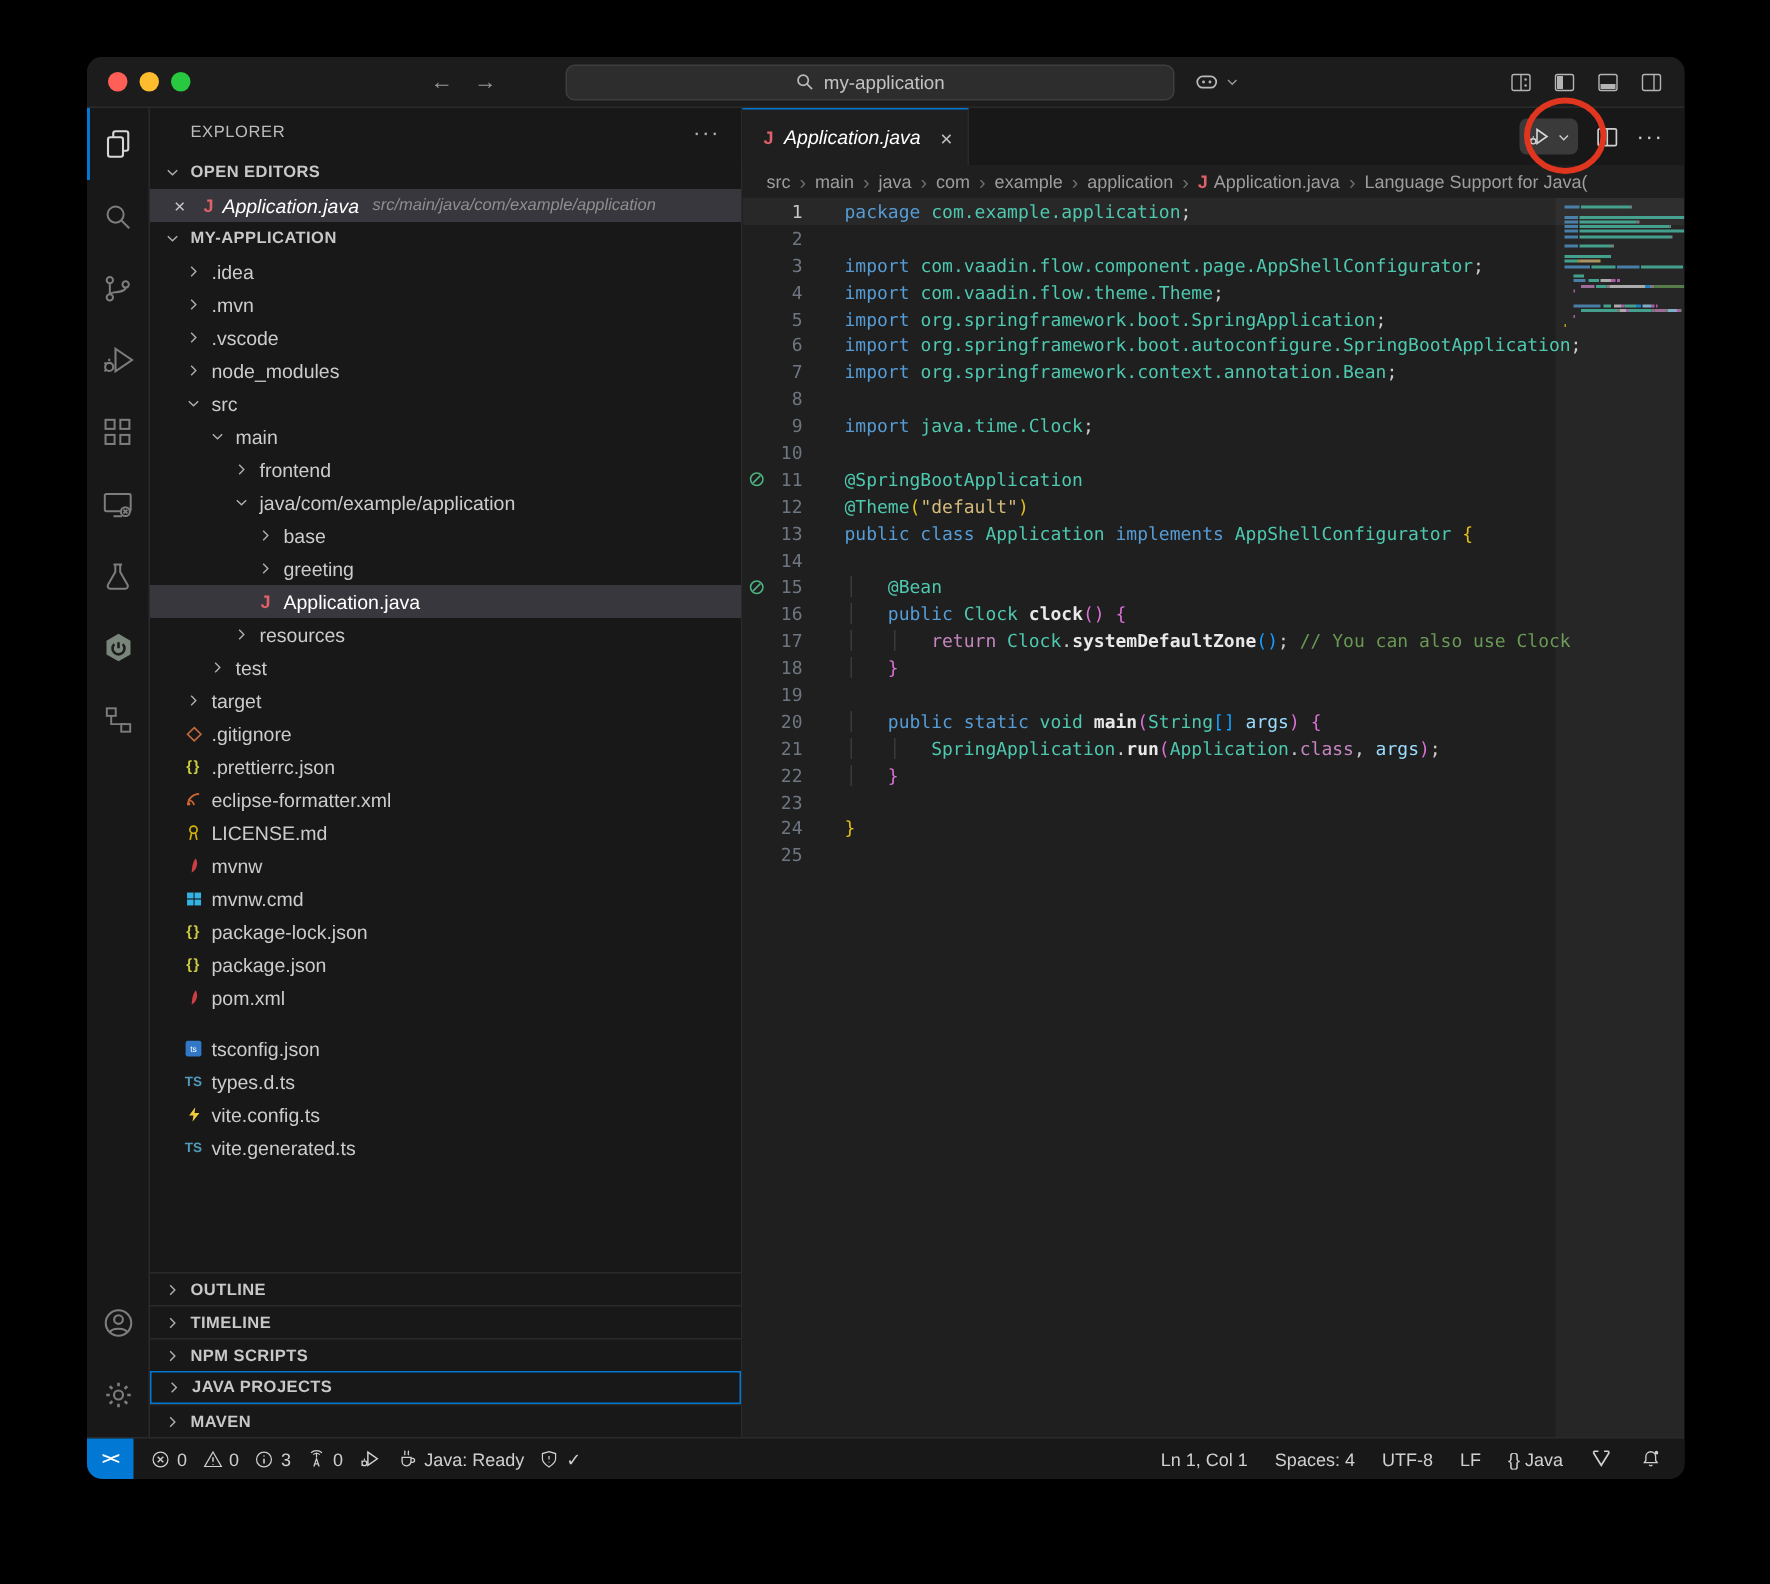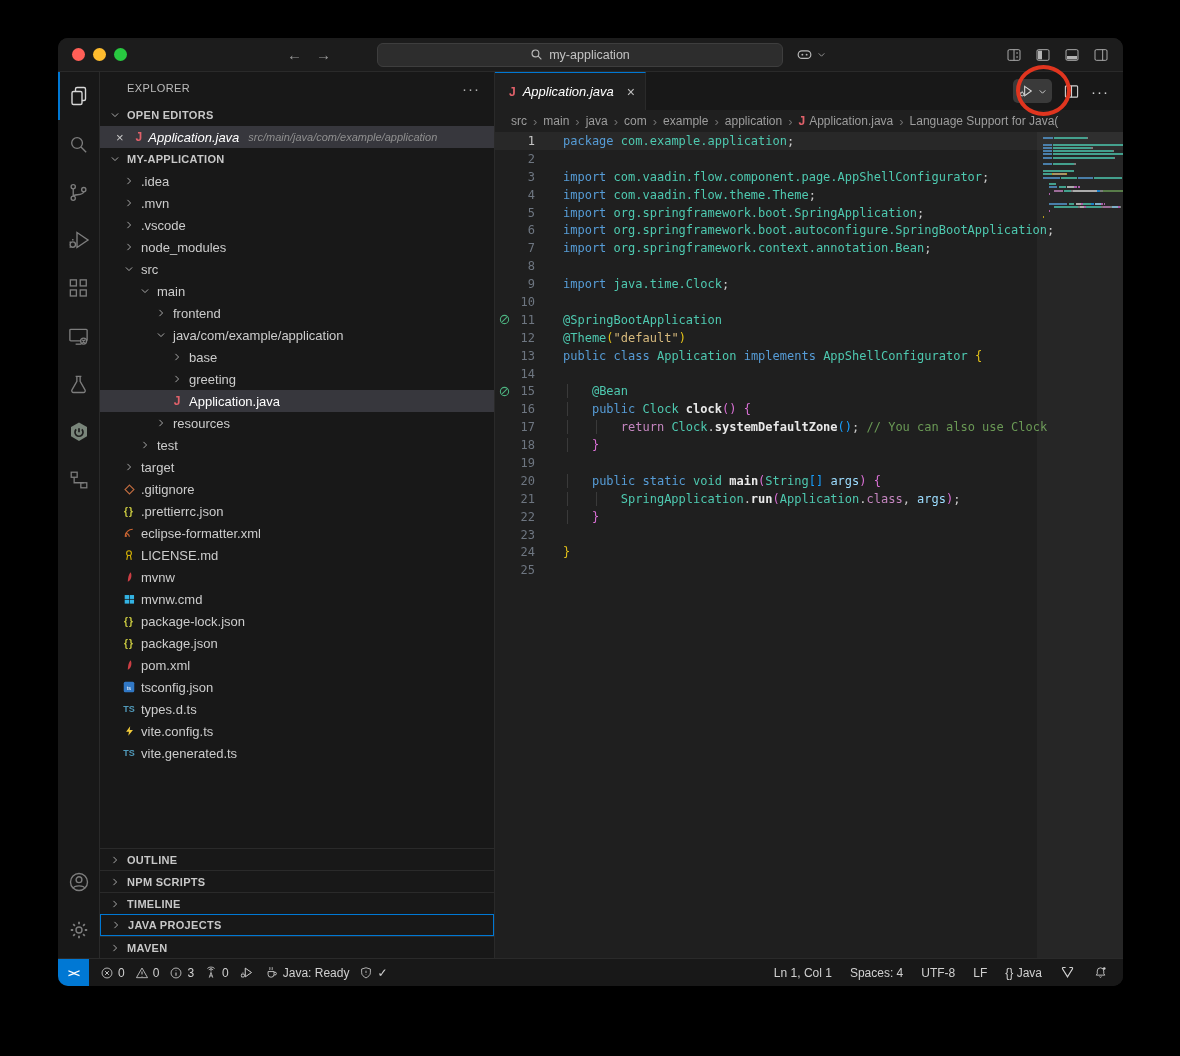--- a/index.html
+++ b/index.html
@@ -457,21 +457,21 @@
             <span>package.json</span>
           </div>
           <div class="tree-row" style="padding-left: 21px;">
             <span class="slot">
               <svg width="11" height="12" viewBox="0 0 16 16">
                 <path d="M9.5 1C12 5 11 12 5.5 15 5.8 9.5 6.5 4.5 9.5 1z" fill="#cc3e44"></path>
               </svg>
             </span>
             <span>pom.xml</span>
           </div>
-          <div class="tree-row" style="padding-left: 21px;">
+          <div class="tree-row" style="padding-left: 21px; margin-top: 12px;">
             <span class="slot">
               <svg width="12" height="12" viewBox="0 0 16 16">
                 <rect x="1" y="1" width="14" height="14" rx="2" fill="#3178c6"></rect>
                 <text x="8" y="11.5" font-size="7.5" fill="#fff" text-anchor="middle" font-family="Liberation Sans">ts</text>
               </svg>
             </span>
             <span>tsconfig.json</span>
           </div>
           <div class="tree-row" style="padding-left: 21px;">
             <span class="slot">
@@ -502,29 +502,29 @@
               </svg>
             </span>
             <span>OUTLINE</span>
           </div>
           <div class="sb-section">
             <span class="ic slot">
               <svg width="10" height="10" viewBox="0 0 16 16" fill="none" stroke="#b0b0b0" stroke-width="1.5">
                 <polyline points="5.5,3 10.5,8 5.5,13"></polyline>
               </svg>
             </span>
-            <span>NPM SCRIPTS</span>
+            <span>TIMELINE</span>
           </div>
           <div class="sb-section">
             <span class="ic slot">
               <svg width="10" height="10" viewBox="0 0 16 16" fill="none" stroke="#b0b0b0" stroke-width="1.5">
                 <polyline points="5.5,3 10.5,8 5.5,13"></polyline>
               </svg>
             </span>
-            <span>TIMELINE</span>
+            <span>NPM SCRIPTS</span>
           </div>
           <div class="sb-section focused">
             <span class="ic slot">
               <svg width="10" height="10" viewBox="0 0 16 16" fill="none" stroke="#b0b0b0" stroke-width="1.5">
                 <polyline points="5.5,3 10.5,8 5.5,13"></polyline>
               </svg>
             </span>
             <span>JAVA PROJECTS</span>
           </div>
           <div class="sb-section">

